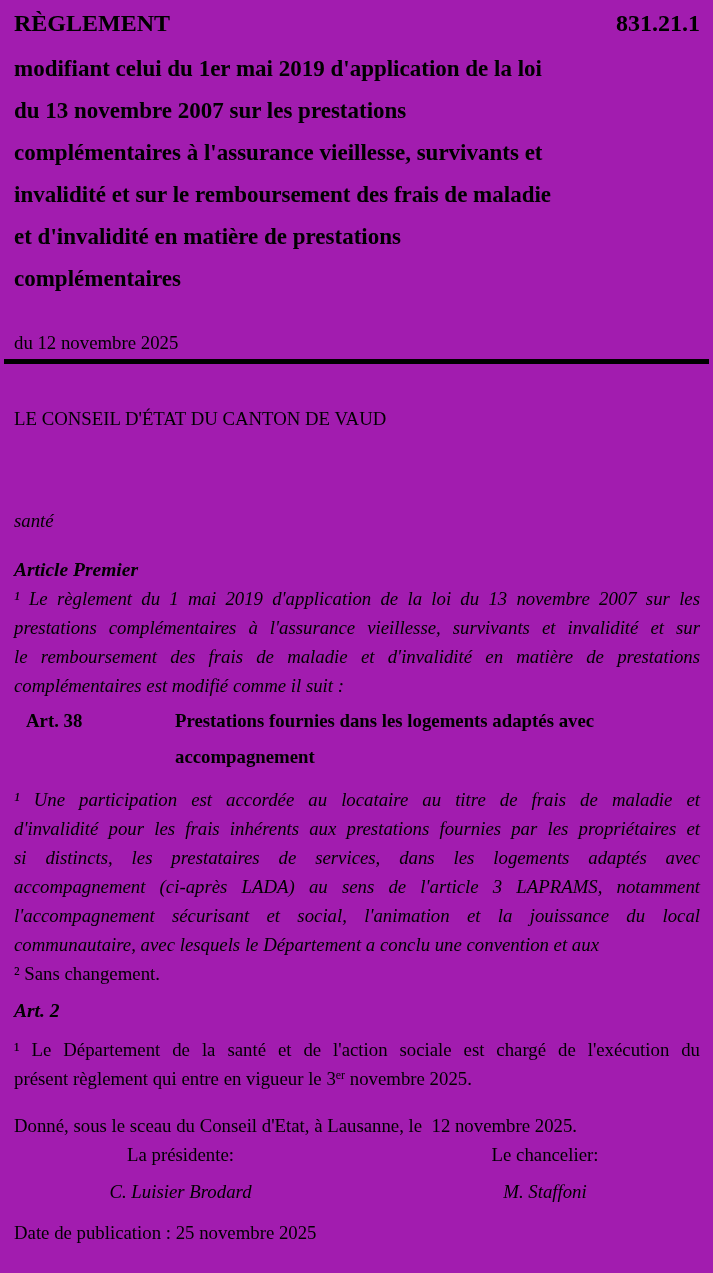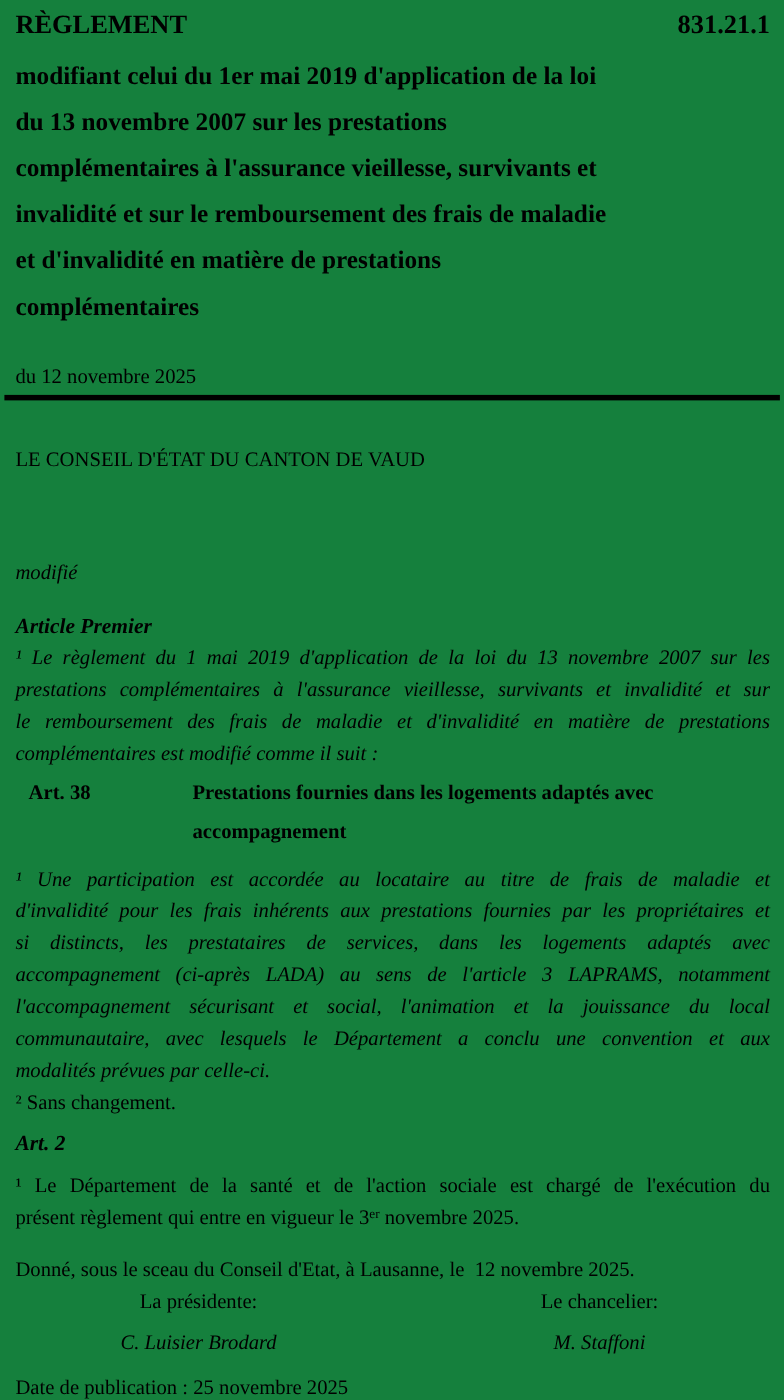--- a/index.html
+++ b/index.html
@@ -2,21 +2,21 @@
 <html><head>
 <meta charset="utf-8">
 <style>
   * { margin: 0; padding: 0; box-sizing: border-box; }
   html, body { background: #ffffff; }
   .page {
     position: relative;
     width: 713px;
     height: 1273px;
     margin: 0 auto;
-    background: #15803d;
+    background: #a21caf;
     color: #000000;
     font-family: "Liberation Serif", "DejaVu Serif", serif;
     font-size: 18.8px;
     line-height: 29px;
     padding: 8px 13px 0 14px;
     overflow: hidden;
   }
   
   .doc-header {
     display: flex;
@@ -99,21 +99,21 @@
       <div class="line">et d'invalidité en matière de prestations</div>
       <div class="line">complémentaires</div>
     </div>
 
   <div class="doc-date">du 12 novembre 2025</div>
 
   <div class="thick-rule"></div>
 
   <div class="authority">LE CONSEIL D'ÉTAT DU CANTON DE VAUD</div>
 
-  <div class="decree">modifié</div>
+  <div class="decree">santé</div>
 
   <div class="article-heading ap-heading">Article Premier</div>
 
   <div class="para jpara">
       <div class="line">¹ Le règlement du 1 mai 2019 d'application de la loi du 13 novembre 2007 sur les</div>
       <div class="line">prestations complémentaires à l'assurance vieillesse, survivants et invalidité et sur</div>
       <div class="line">le remboursement des frais de maladie et d'invalidité en matière de prestations</div>
       <div class="line">complémentaires est modifié comme il suit :</div>
     </div>
 
@@ -125,21 +125,20 @@
       </div>
   </div>
 
   <div class="para jpara p-top">
       <div class="line">¹ Une participation est accordée au locataire au titre de frais de maladie et</div>
       <div class="line">d'invalidité pour les frais inhérents aux prestations fournies par les propriétaires et</div>
       <div class="line">si distincts, les prestataires de services, dans les logements adaptés avec</div>
       <div class="line">accompagnement (ci-après LADA) au sens de l'article 3 LAPRAMS, notamment</div>
       <div class="line">l'accompagnement sécurisant et social, l'animation et la jouissance du local</div>
       <div class="line">communautaire, avec lesquels le Département a conclu une convention et aux</div>
-      <div class="line">modalités prévues par celle-ci.</div>
     </div>
 
   <div class="para sans-note">² Sans changement.</div>
 
   <div class="article-heading a2-heading">Art. 2</div>
 
   <div class="para p-top">
     <div class="line stretch">¹ Le Département de la santé et de l'action sociale est chargé de l'exécution du</div>
     <div class="line"><span>présent règlement qui entre en vigueur le 3</span><sup>er</sup>
       <span>novembre 2025.</span></div>

